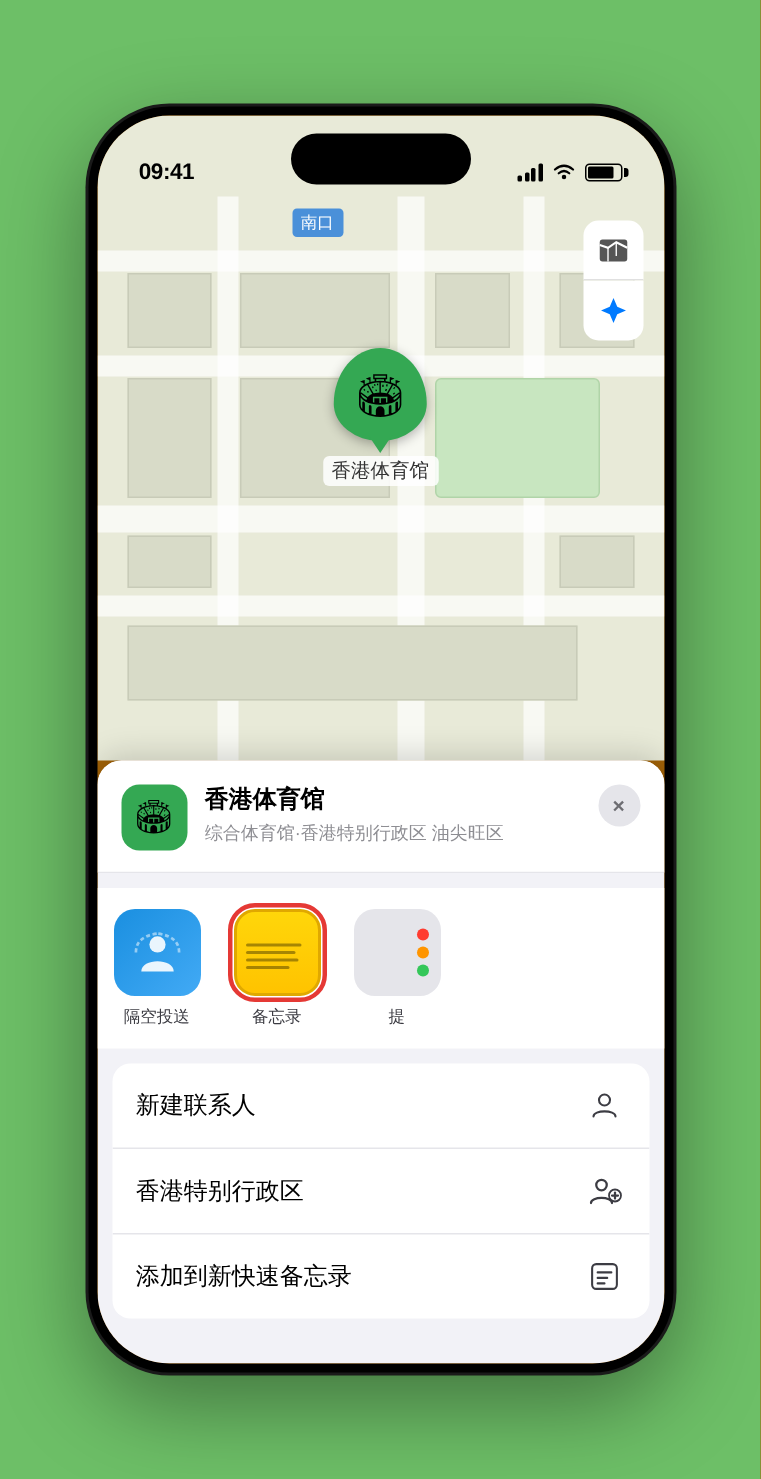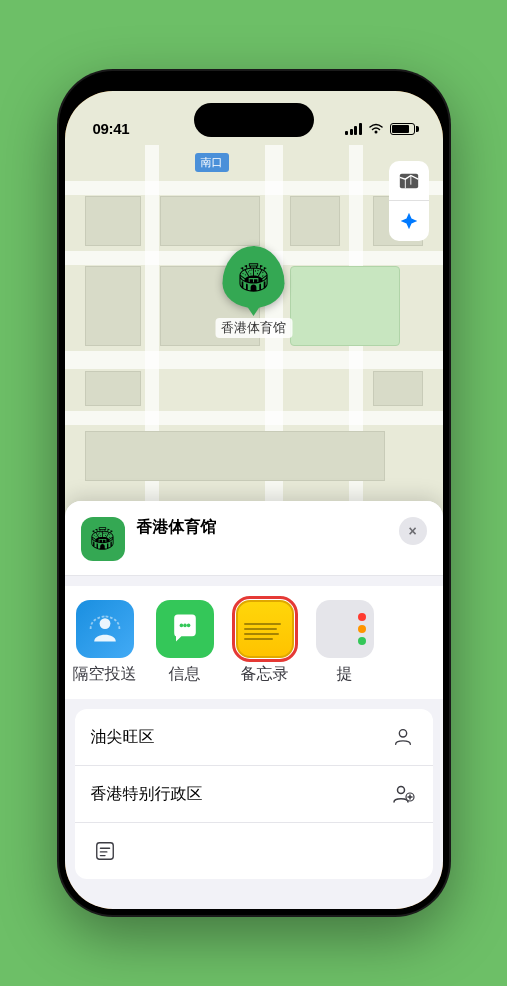--- a/index.html
+++ b/index.html
@@ -25,21 +25,20 @@
 
     .phone-screen {
       position: absolute;
       top: 6px;
       left: 6px;
       right: 6px;
       bottom: 6px;
       border-radius: 48px;
       overflow: hidden;
       background: #a16207;
-      margin-top: 14px;
     }
 
     
     .dynamic-island {
       position: absolute;
       top: 12px;
       left: 50%;
       transform: translateX(-50%);
       width: 120px;
       height: 34px;
@@ -384,21 +383,21 @@
       gap: 4px;
       position: relative;
     }
     .more-dot {
       width: 8px;
       height: 8px;
       border-radius: 50%;
     }
 
     .share-label {
-      font-size: 16px;
+      font-size: 11px;
       color: #3c3c43;
       text-align: right;
     }
 
     
     .action-list {
       background: white;
       margin-top: 10px;
       border-radius: 12px;
       margin-left: 10px;
@@ -552,51 +551,41 @@
         <span class="marker-label">香港体育馆</span>
       </div>
     </div>
 
     <div class="bottom-sheet">
 
       <div class="place-header">
         <div class="place-icon">🏟</div>
         <div class="place-info">
           <div class="place-name">香港体育馆</div>
+          <div class="place-desc">综合体育馆·香港特别行政区 油尖旺区</div>
         </div>
         <div class="close-btn">
           <span>×</span>
         </div>
       </div>
 
       <div class="share-row">
 
         <div class="share-item">
           <div class="share-app-icon airdrop">
             <svg width="36" height="36" viewBox="0 0 40 40">
               <circle cx="20" cy="14" r="6" fill="white" opacity="0.9"></circle>
               <path d="M8 34 C8 24 32 24 32 34" fill="white" opacity="0.9"></path>
               <path d="M4 20 Q4 8 20 6" stroke="rgba(255,255,255,0.5)" stroke-width="2" fill="none" stroke-dasharray="3,2"></path>
               <path d="M36 20 Q36 8 20 6" stroke="rgba(255,255,255,0.5)" stroke-width="2" fill="none" stroke-dasharray="3,2"></path>
             </svg>
           </div>
           <span class="share-label">隔空投送</span>
         </div>
 
-        <div class="share-item">
-          <div class="share-app-icon messages">
-            <svg width="36" height="36" viewBox="0 0 40 40">
-              <path d="M8 8 Q8 4 12 4 L28 4 Q32 4 32 8 L32 24 Q32 28 28 28 L16 28 L10 34 L10 28 Q8 28 8 24 Z" fill="white"></path>
-              <circle cx="16" cy="16" r="2" fill="#34c759"></circle>
-              <circle cx="20" cy="16" r="2" fill="#34c759"></circle>
-              <circle cx="24" cy="16" r="2" fill="#34c759"></circle>
-            </svg>
-          </div>
-          <span class="share-label">信息</span>
-        </div>
 
 
         <div class="share-item">
           <div class="share-app-icon notes notes-selected">
             <div class="notes-lines">
               <div class="notes-line"></div>
               <div class="notes-line"></div>
               <div class="notes-line"></div>
               <div class="notes-line"></div>
             </div>
@@ -612,21 +601,21 @@
           </div>
           <span class="share-label">提</span>
         </div>
 
       </div>
 
       <div class="action-list">
 
 
         <div class="action-item">
-          <span class="action-label">油尖旺区</span>
+          <span class="action-label">新建联系人</span>
           <div class="action-icon">
             <svg width="22" height="22" viewBox="0 0 24 24" fill="none">
               <circle cx="12" cy="8" r="4" stroke="#3c3c43" stroke-width="1.5"></circle>
               <path d="M4 20 C4 15 20 15 20 20" stroke="#3c3c43" stroke-width="1.5" stroke-linecap="round"></path>
             </svg>
           </div>
         </div>
 
         <div class="action-item">
           <span class="action-label">香港特别行政区</span>
@@ -635,20 +624,21 @@
               <circle cx="10" cy="8" r="3.5" stroke="#3c3c43" stroke-width="1.5"></circle>
               <path d="M3 20 C3 15.5 17 15.5 17 20" stroke="#3c3c43" stroke-width="1.5" stroke-linecap="round"></path>
               <circle cx="19" cy="15" r="4" fill="white" stroke="#3c3c43" stroke-width="1.2"></circle>
               <line x1="19" y1="13" x2="19" y2="17" stroke="#3c3c43" stroke-width="1.5" stroke-linecap="round"></line>
               <line x1="17" y1="15" x2="21" y2="15" stroke="#3c3c43" stroke-width="1.5" stroke-linecap="round"></line>
             </svg>
           </div>
         </div>
 
         <div class="action-item">
+          <span class="action-label">添加到新快速备忘录</span>
           <div class="action-icon">
             <svg width="22" height="22" viewBox="0 0 24 24" fill="none">
               <rect x="3" y="3" width="18" height="18" rx="3" stroke="#3c3c43" stroke-width="1.5"></rect>
               <line x1="7" y1="9" x2="17" y2="9" stroke="#3c3c43" stroke-width="1.5" stroke-linecap="round"></line>
               <line x1="7" y1="13" x2="14" y2="13" stroke="#3c3c43" stroke-width="1.5" stroke-linecap="round"></line>
               <line x1="7" y1="17" x2="12" y2="17" stroke="#3c3c43" stroke-width="1.5" stroke-linecap="round"></line>
             </svg>
           </div>
         </div>
 

